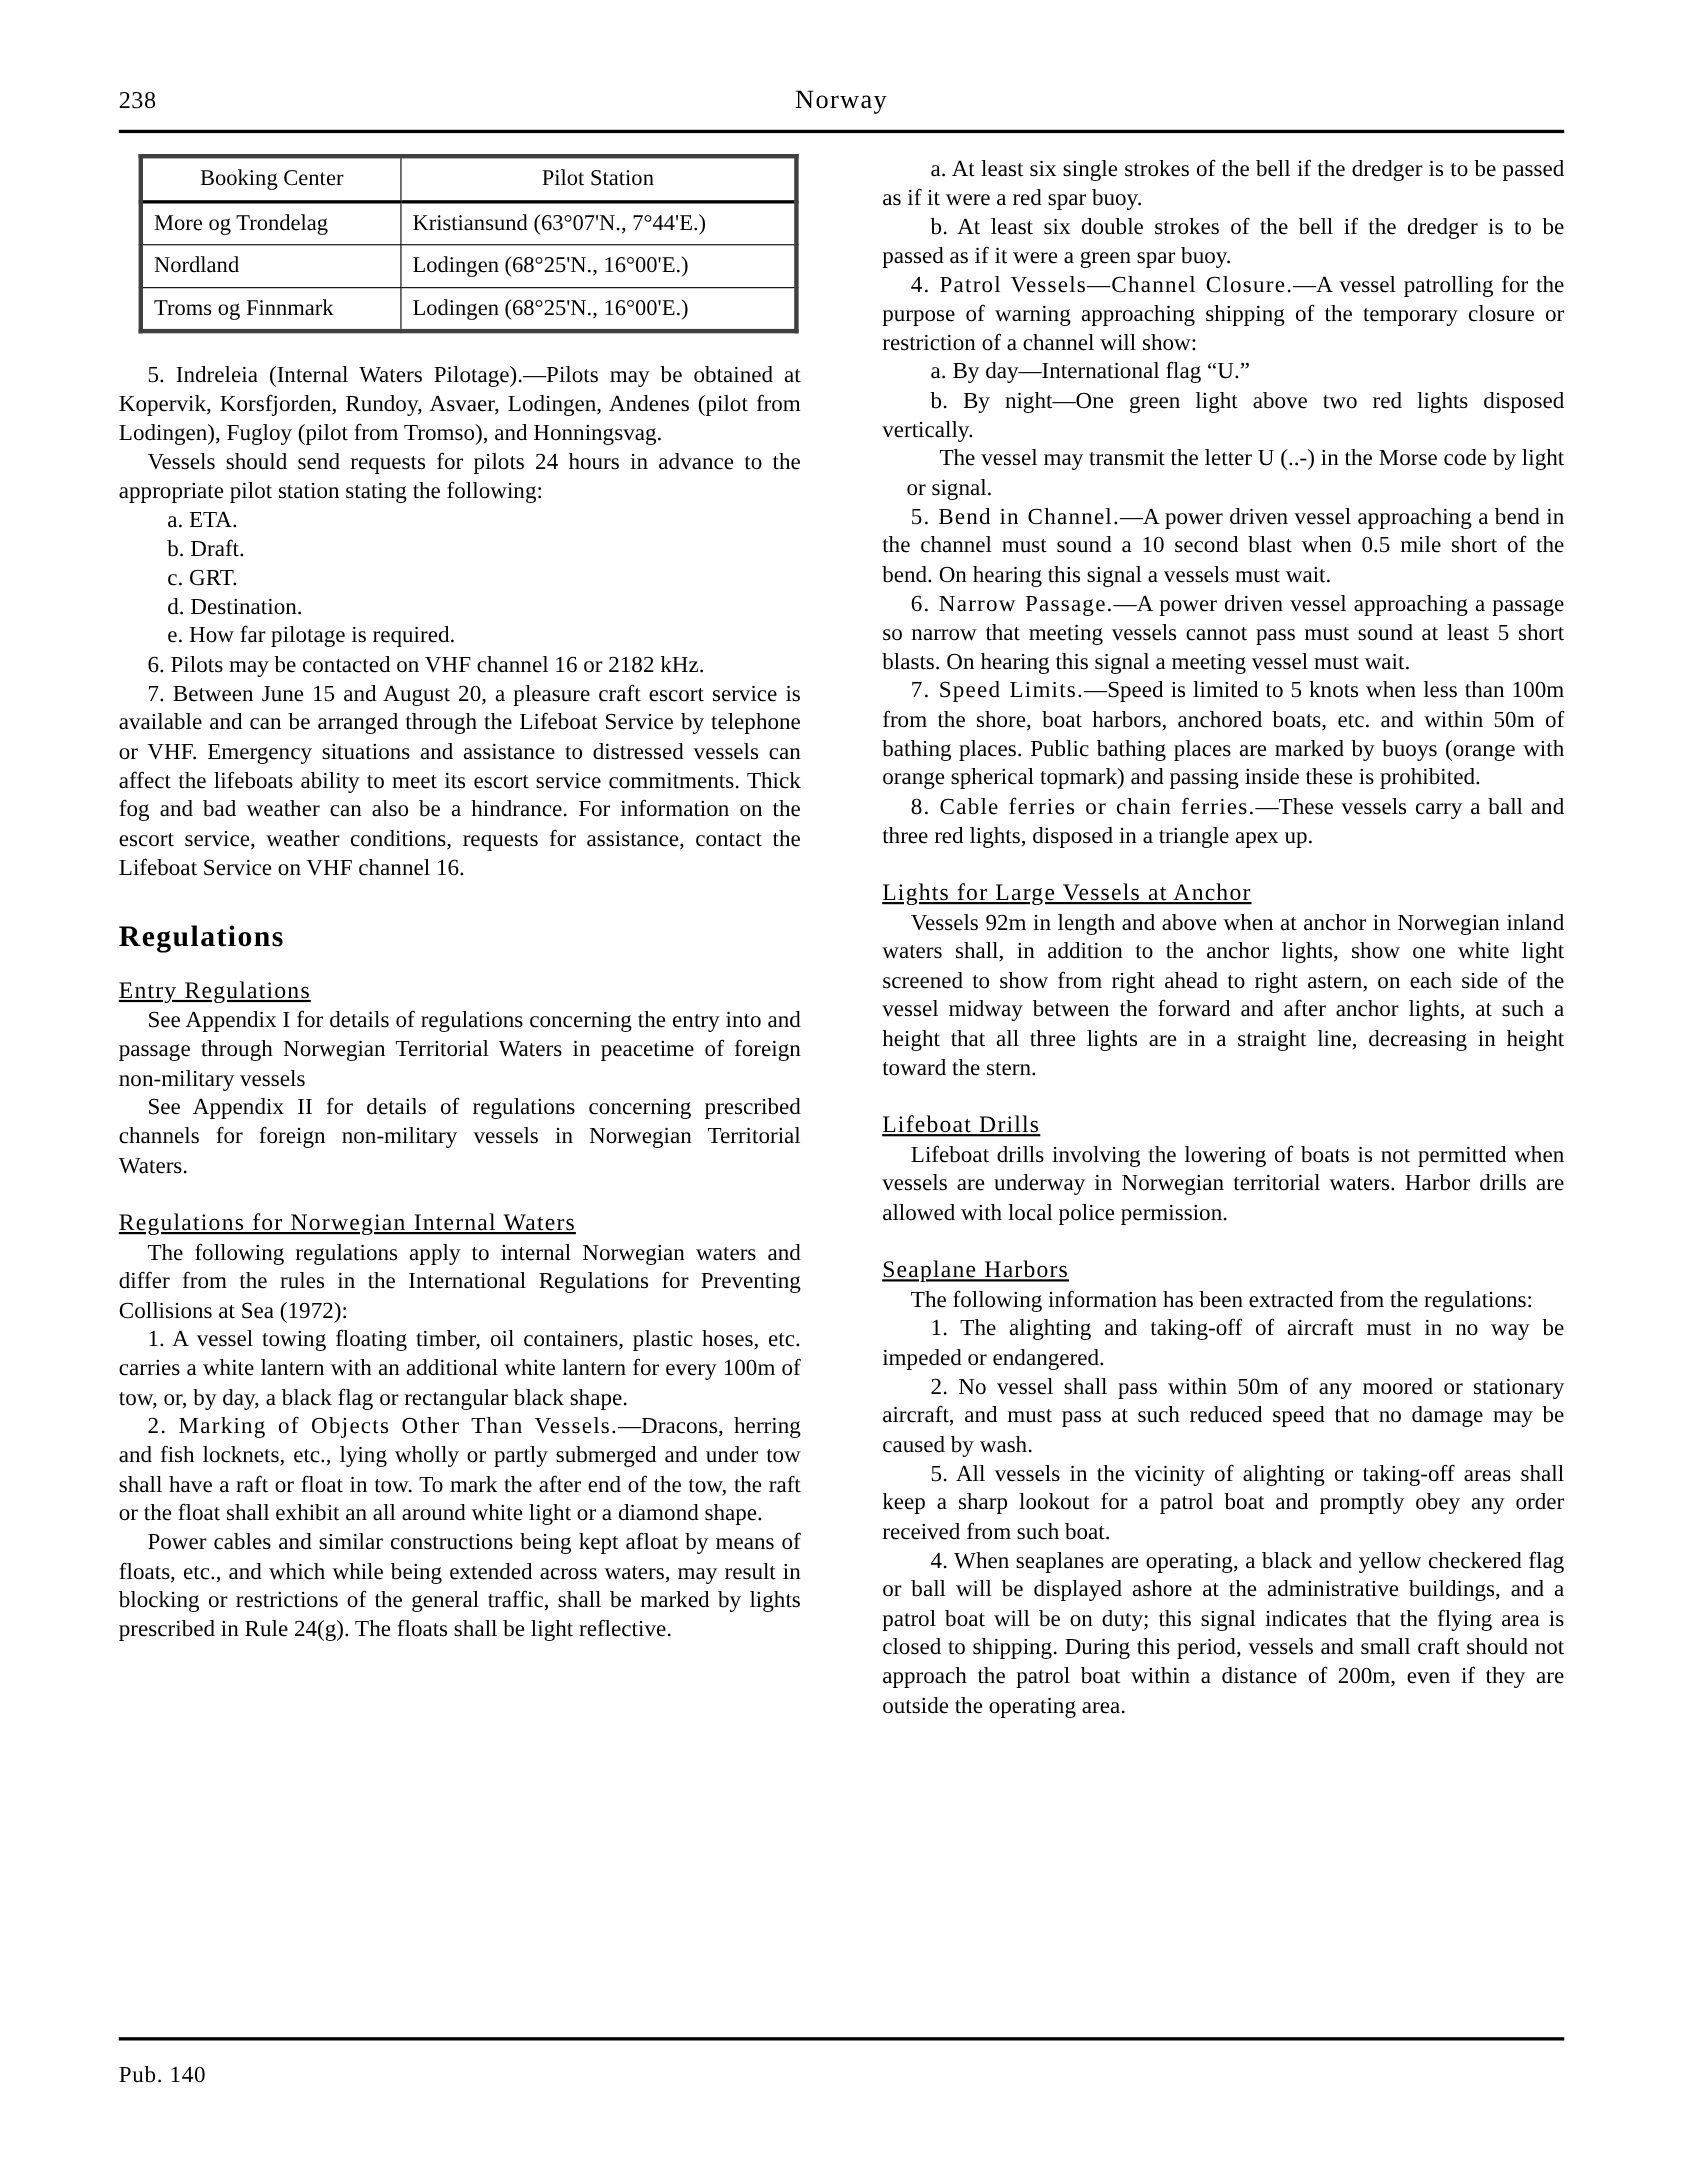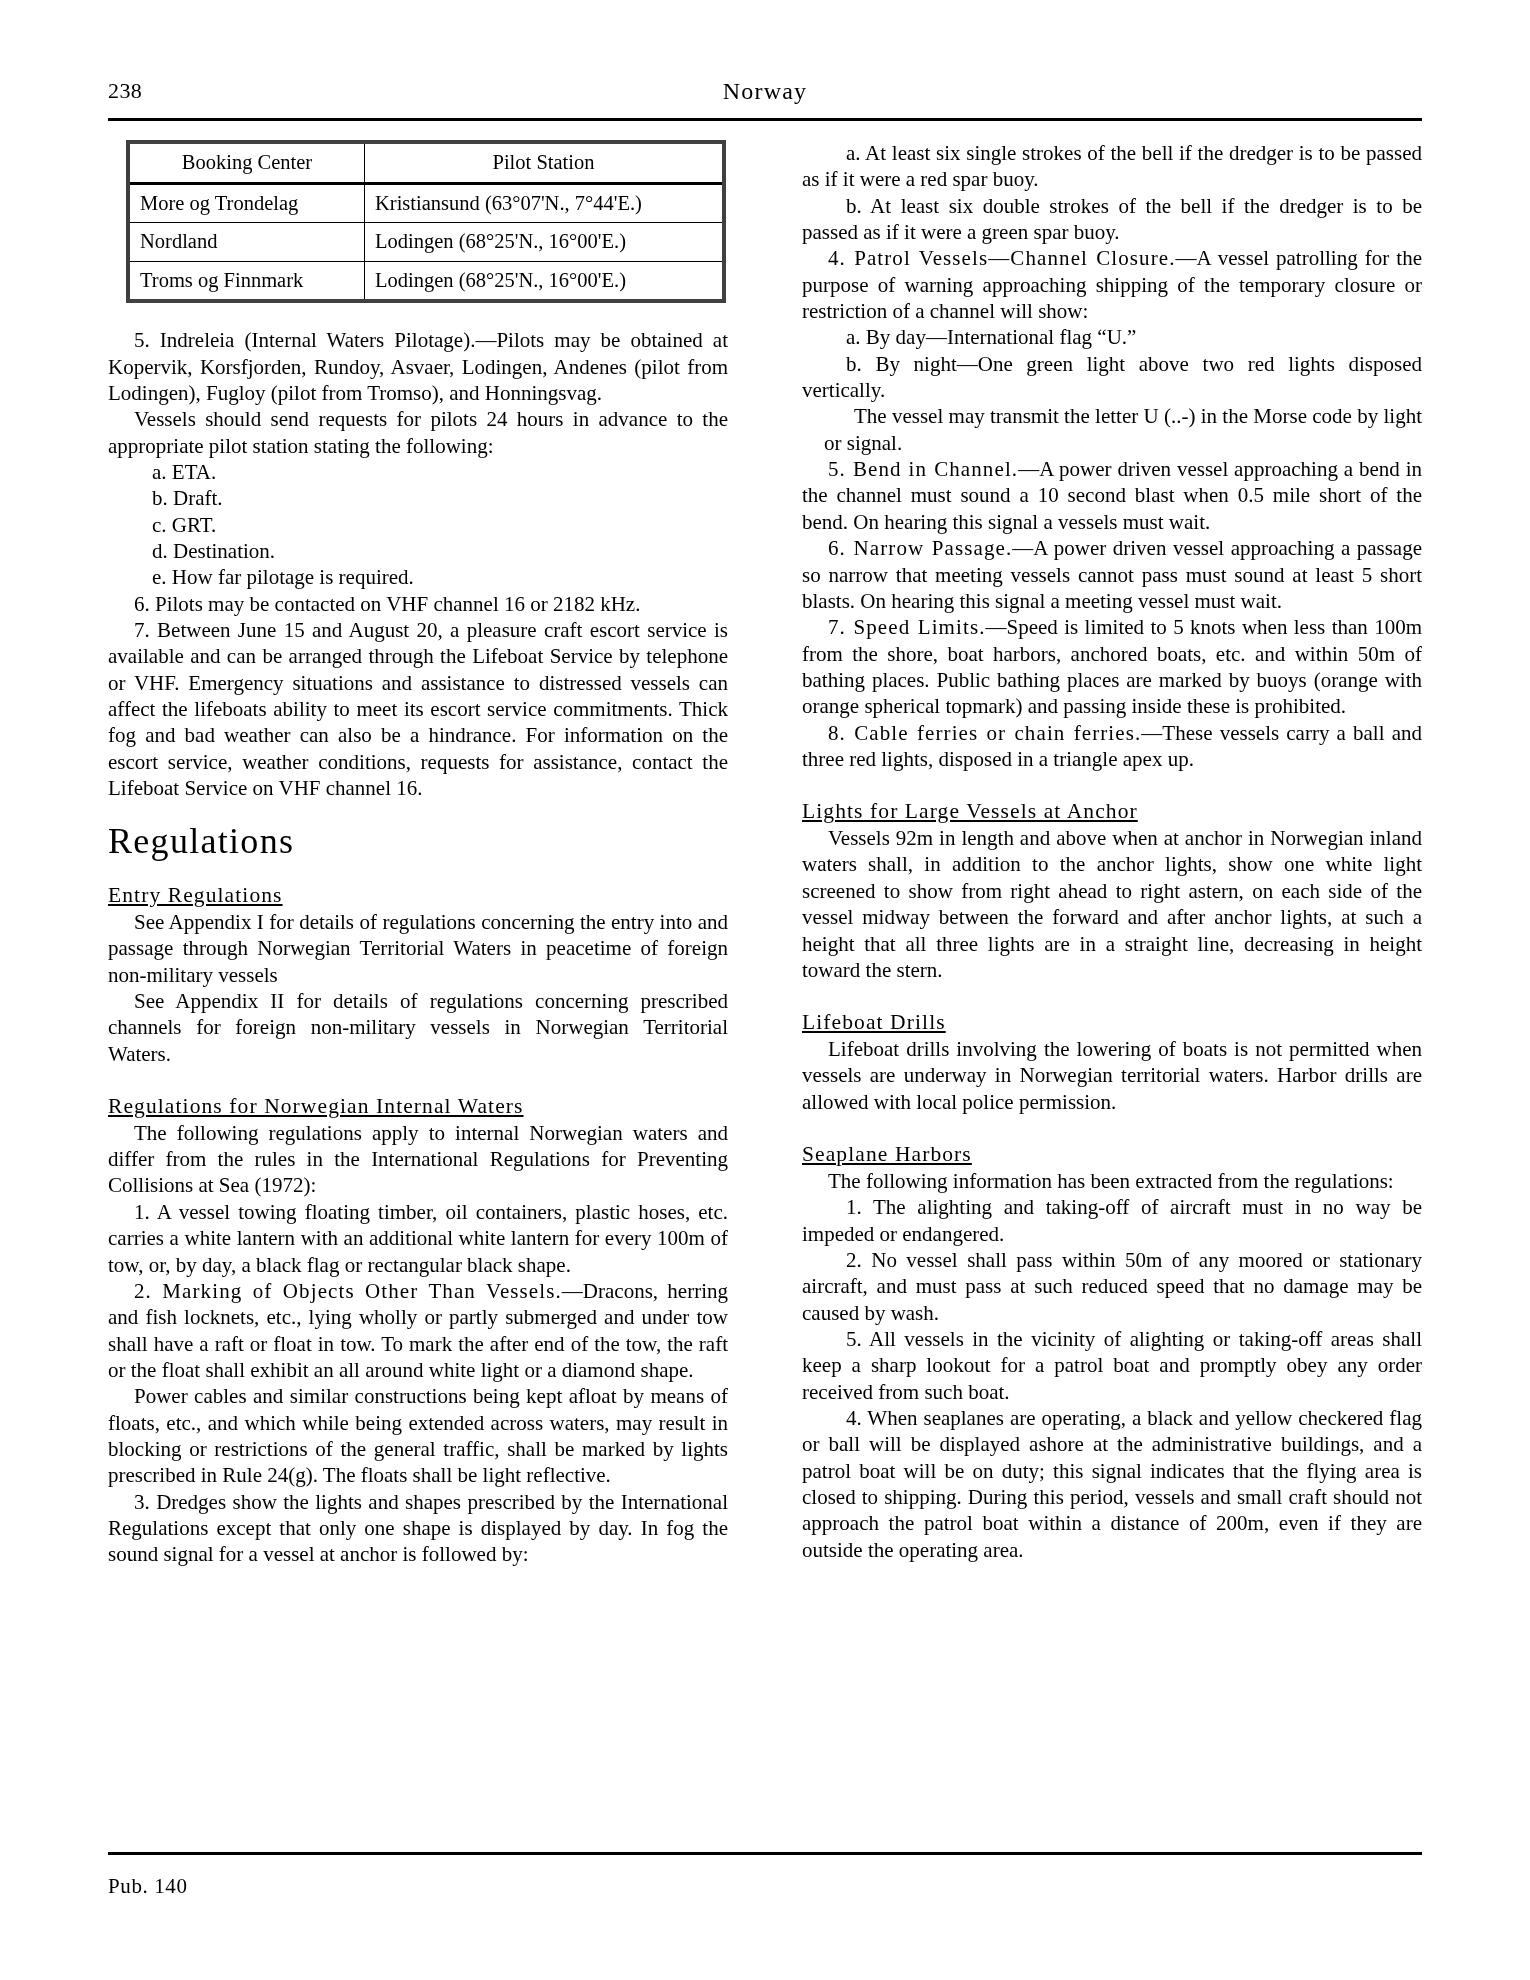--- a/index.html
+++ b/index.html
@@ -125,24 +125,24 @@
     text-indent: 44px;
     text-align: justify;
   }
   p.sub2 {
     text-indent: 30px;
     margin-left: 22px;
     text-align: justify;
   }
 
   .h1sec {
-    font-size: 36px;
+    font-size: 27px;
     letter-spacing: 1.3px;
-    margin: 21px 0 20px 0;
-    font-weight: normal;
+    margin: 36px 0 20px 0;
+    font-weight: bold;
     line-height: 1.1;
   }
   .h2sec {
     font-size: 21.5px;
     letter-spacing: 1.1px;
     margin: 0 0 0 0;
     font-weight: normal;
     line-height: 1.25;
     text-decoration: underline;
   }
@@ -206,21 +206,20 @@
     <p class="ind">See Appendix I for details of regulations concerning the entry into and passage through Norwegian Territorial Waters in peacetime of foreign non-military vessels</p>
     <p class="ind">See Appendix II for details of regulations concerning prescribed channels for foreign non-military vessels in Norwegian Territorial Waters.</p>
 
     <div class="gap-md"></div>
 
     <h2 class="h2sec">Regulations for Norwegian Internal Waters</h2>
     <p class="ind">The following regulations apply to internal Norwegian waters and differ from the rules in the International Regulations for Preventing Collisions at Sea (1972):</p>
     <p class="ind">1. A vessel towing floating timber, oil containers, plastic hoses, etc. carries a white lantern with an additional white lantern for every 100m of tow, or, by day, a black flag or rectangular black shape.</p>
     <p class="ind"><span class="sp-term">2.  Marking of Objects Other Than Vessels.</span><span>—Dracons, herring and fish locknets, etc., lying wholly or partly submerged and under tow shall have a raft or float in tow. To mark the after end of the tow, the raft or the float shall exhibit an all around white light or a diamond shape.</span></p>
     <p class="ind">Power cables and similar constructions being kept afloat by means of floats, etc., and which while being extended across waters, may result in blocking or restrictions of the general traffic, shall be marked by lights prescribed in Rule 24(g). The floats shall be light reflective.</p>
-    <p class="ind">3. Dredges show the lights and shapes prescribed by the International Regulations except that only one shape is displayed by day. In fog the sound signal for a vessel at anchor is followed by:</p>
 
   </div>
 
   <div class="col col-right">
 
     <p class="sub">a.   At least six single strokes of the bell if the dredger is to be passed as if it were a red spar buoy.</p>
     <p class="sub">b.   At least six double strokes of the bell if the dredger is to be passed as if it were a green spar buoy.</p>
 
     <p class="ind"><span class="sp-term">4.    Patrol    Vessels—Channel    Closure.</span><span>—A vessel patrolling for the purpose of warning approaching shipping of the temporary closure or restriction of a channel will show:</span></p>
 

